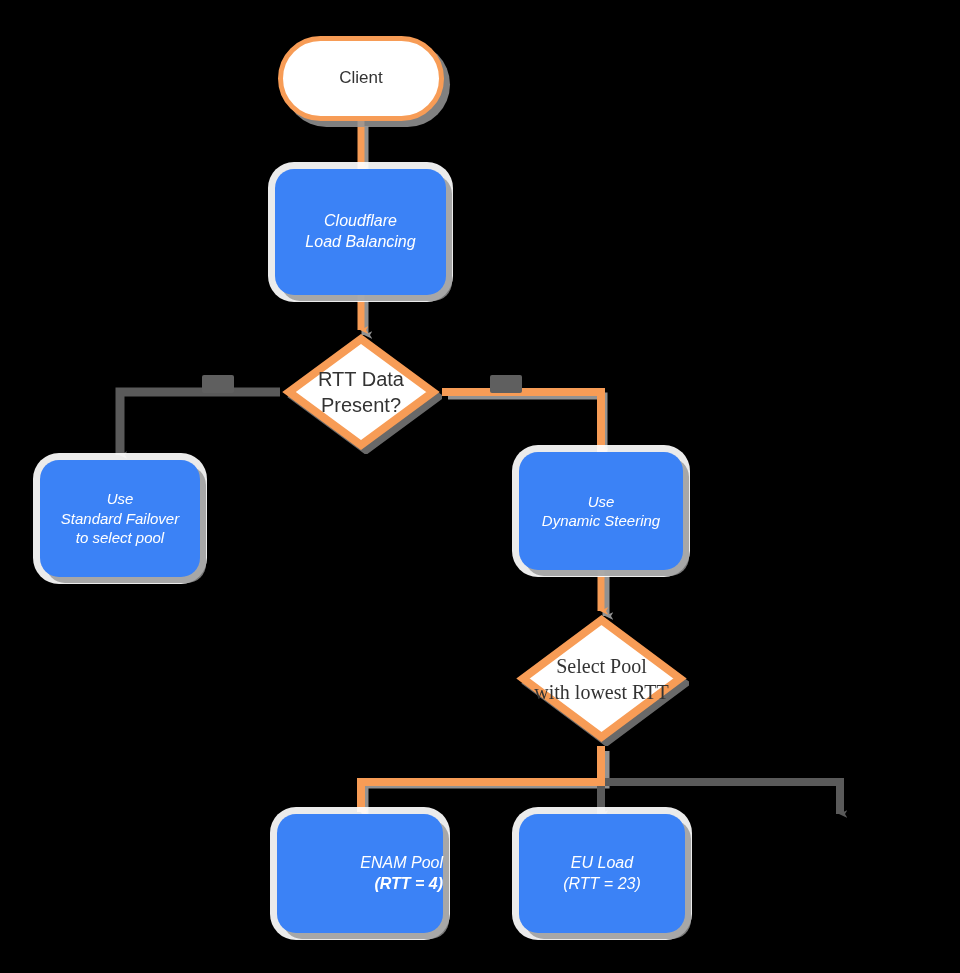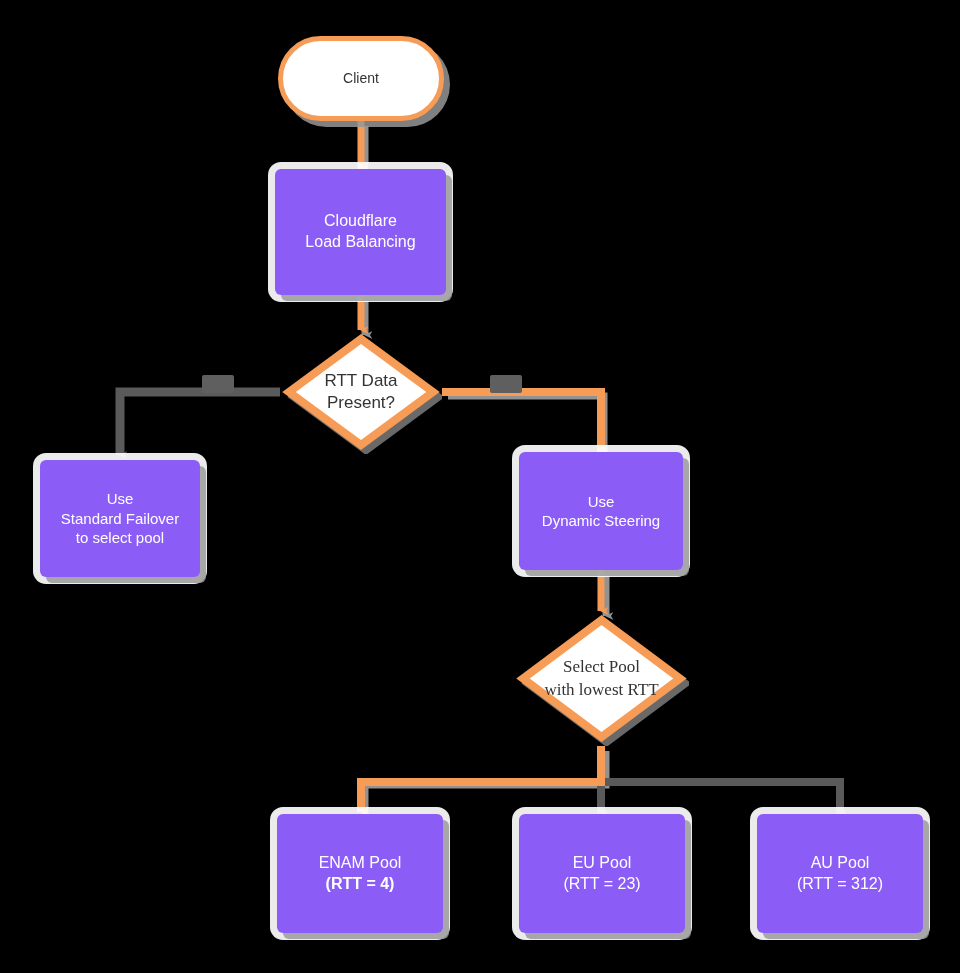--- a/index.html
+++ b/index.html
@@ -7,31 +7,31 @@
        font-family:"Liberation Sans","DejaVu Sans",sans-serif;}
   #stage{position:absolute;inset:0;width:960px;height:973px;}
   svg#edges{position:absolute;left:0;top:0;width:960px;height:973px;}
 
   .node{position:absolute;box-sizing:border-box;display:flex;align-items:center;
         justify-content:center;text-align:center;line-height:1.3;}
   .node .lbl{white-space:pre-line;}
 
   
   .pill{background:#ffffff;border:5px solid #f79c56;border-radius:46px;
-        color:#333333;font-size:14px;
+        color:#333333;font-size:17px;
         box-shadow:6px 6px 0 0 rgba(150,150,150,.85);}
 
   
-  .proc{background:#8b5cf6;border:0;border-radius:6px;color:#ffffff;font-size:16px;
-        box-shadow:6px 6px 0 0 rgba(150,150,150,.8), 0 0 0 7px rgba(255,255,255,.92);}
+  .proc{background:#3b82f6;border:0;border-radius:19px;color:#ffffff;font-size:16px;
+        box-shadow:6px 6px 0 0 rgba(150,150,150,.8), 0 0 0 7px rgba(255,255,255,.92);font-style:italic;}
 
   
   .dia{background:transparent;}
   .dia .dshape{position:absolute;left:0;top:0;width:100%;height:100%;}
-  .dia .lbl{position:relative;z-index:2;color:#333333;font-size:17px;}
+  .dia .lbl{position:relative;z-index:2;color:#333333;font-size:20px;}
 
   .bold{font-weight:bold;}
 
   
   .edgelbl{position:absolute;background:#5f5f5f;color:#7b7b7b;font-size:11px;
            border-radius:2px;display:flex;align-items:center;justify-content:center;
            letter-spacing:.5px;}
 </style>
 </head>
 <body>
@@ -124,28 +124,24 @@
   </div>
 
   <div class="node dia" style="left:514px;top:611px;width:175px;height:135px;font-family:Liberation Serif, serif;">
     <svg class="dshape" viewBox="0 0 175 135" preserveAspectRatio="none">
       <polygon points="87.5,9 166,67.5 87.5,126 9,67.5" fill="#ffffff" stroke="#f79c56" stroke-width="8" style="filter:drop-shadow(5px 5px 0 rgba(150,150,150,.7))"></polygon>
     </svg>
     <span class="lbl">Select Pool
 with lowest RTT</span>
   </div>
 
-  <div class="node proc" style="left:277px;top:814px;width:166px;height:119px;flex-direction:column;">
+  <div class="node proc" style="left:277px;top:814px;width:166px;height:119px;flex-direction:column;align-items:flex-end;">
     <span>ENAM Pool</span>
     <span class="bold">(RTT = 4)</span>
   </div>
 
   <div class="node proc" style="left:519px;top:814px;width:166px;height:119px;flex-direction:column;">
-    <span>EU Pool</span>
+    <span>EU Load</span>
     <span>(RTT = 23)</span>
   </div>
 
-  <div class="node proc" style="left:757px;top:814px;width:166px;height:119px;flex-direction:column;">
-    <span>AU Pool</span>
-    <span>(RTT = 312)</span>
-  </div>
 
 </div>
 
 </body></html>

